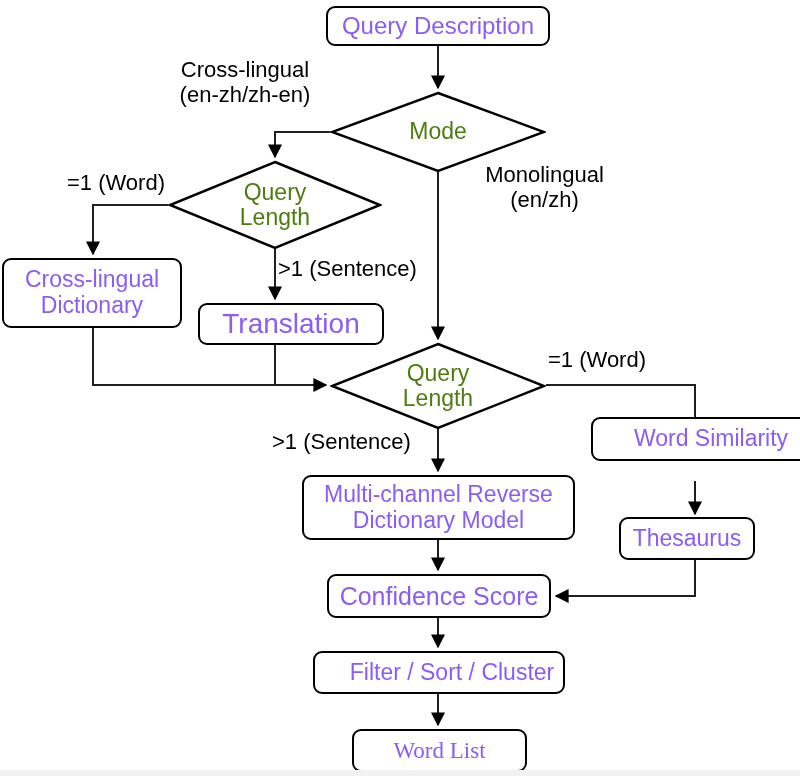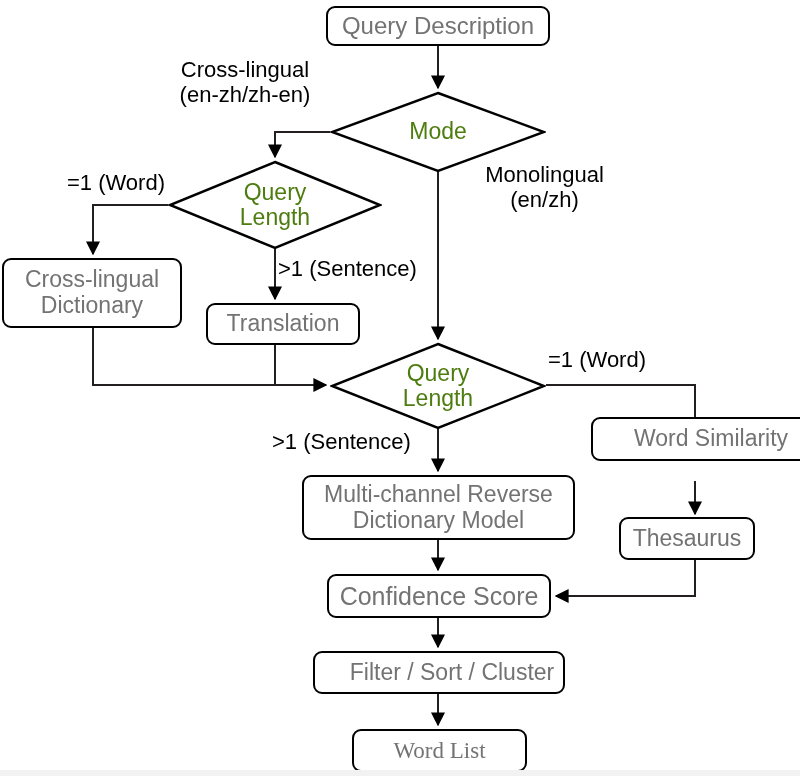--- a/index.html
+++ b/index.html
@@ -26,21 +26,21 @@
     height: 776px;
     pointer-events: none;
   }
   .node {
     position: absolute;
     box-sizing: border-box;
     display: flex;
     align-items: center;
     justify-content: center;
     text-align: center;
-    color: #737373;
+    color: #8b5cf6;
     line-height: 1.12;
     white-space: pre-line;
   }
   .box {
     border: 2.5px solid #000000;
     border-radius: 9px;
     background: #ffffff;
   }
   .diamond-wrap {
     position: absolute;
@@ -140,21 +140,21 @@
     </svg>
     <span class="diamond-label">Query
 Length</span>
   </div>
 
   <div class="node box" style="left:2px; top:258px; width:180px; height:70px; font-size:23px;">
     <span>Cross-lingual
 Dictionary</span>
   </div>
 
-  <div class="node box" style="left:198px; top:303px; width:154px; height:42px; font-size:23px;margin-left:8px;">
+  <div class="node box" style="left:198px; top:303px; width:186px; height:42px; font-size:28px;">
     <span>Translation</span>
   </div>
 
   <div class="diamond-wrap" style="left:330px; top:342px; width:216px; height:88px; font-size:23px;">
     <svg width="216" height="88" viewBox="0 0 216 88" aria-hidden="true">
       <polygon points="108,2 214,44 108,86 2,44" fill="#ffffff" stroke="#000000" stroke-width="2.5"></polygon>
     </svg>
     <span class="diamond-label">Query
 Length</span>
   </div>

